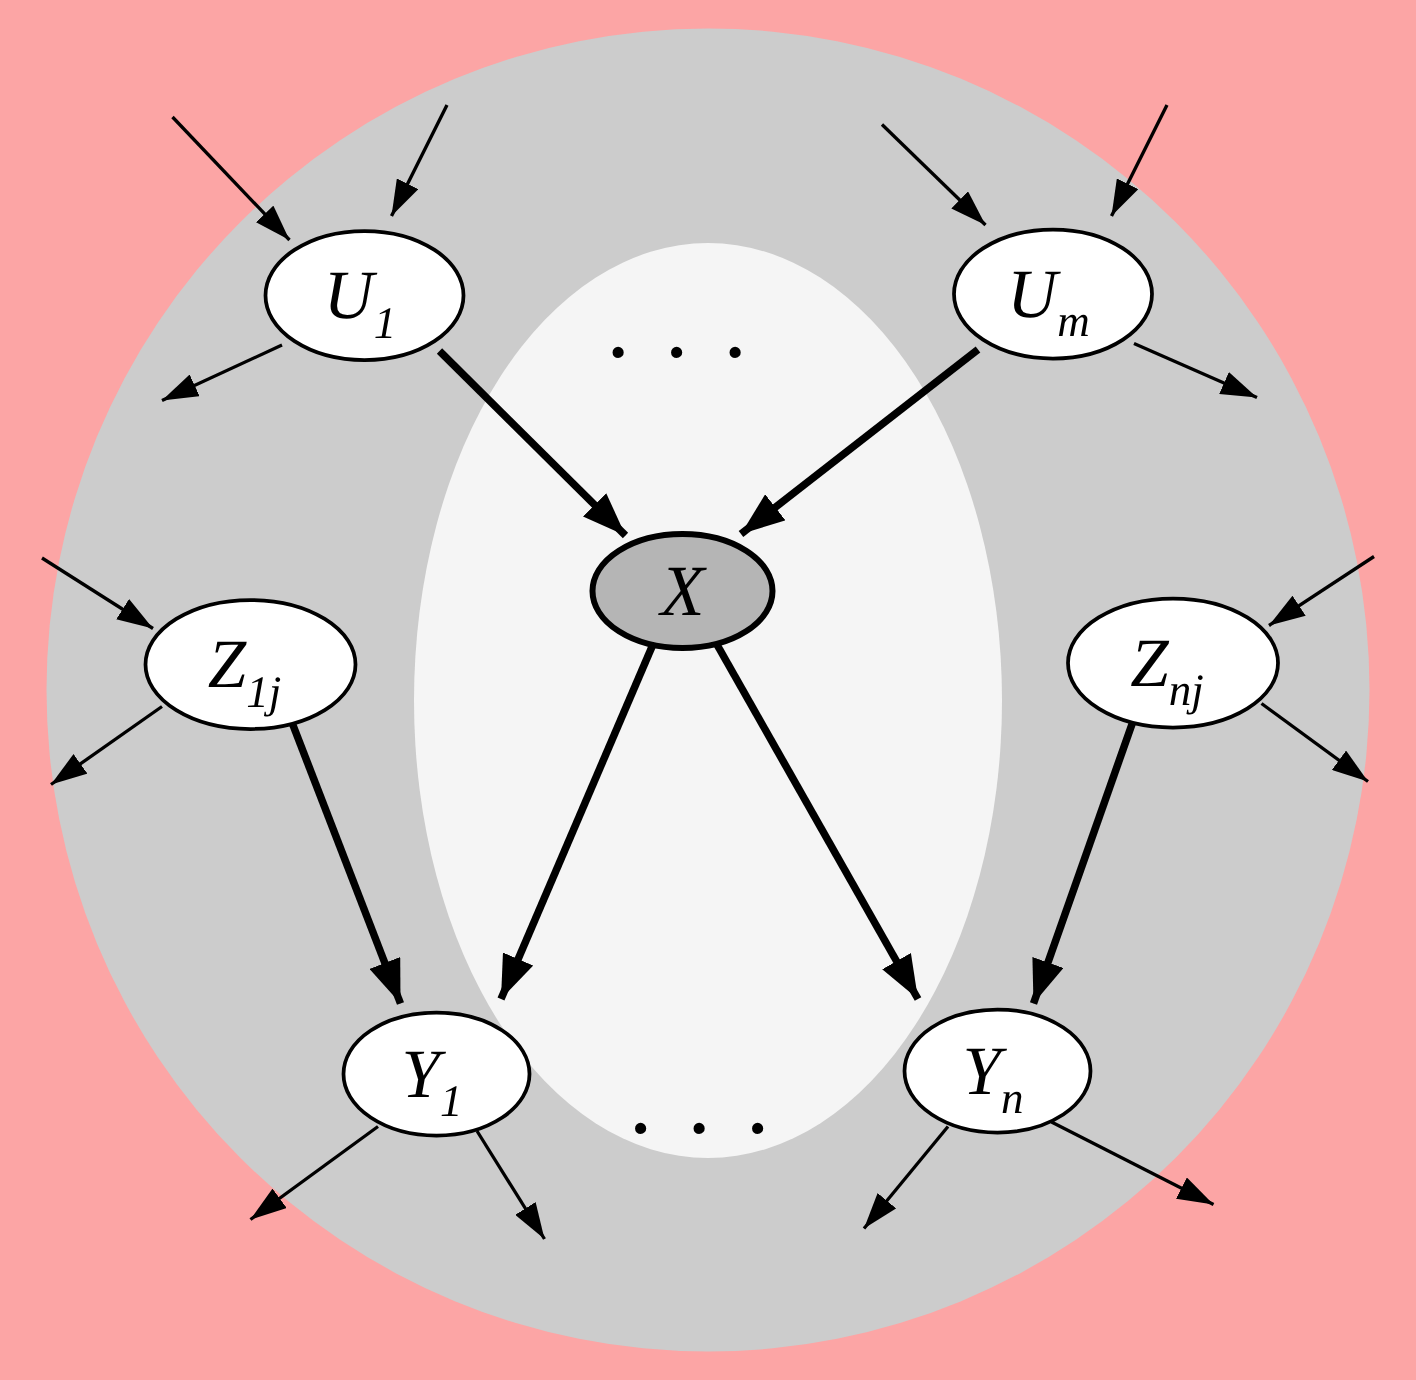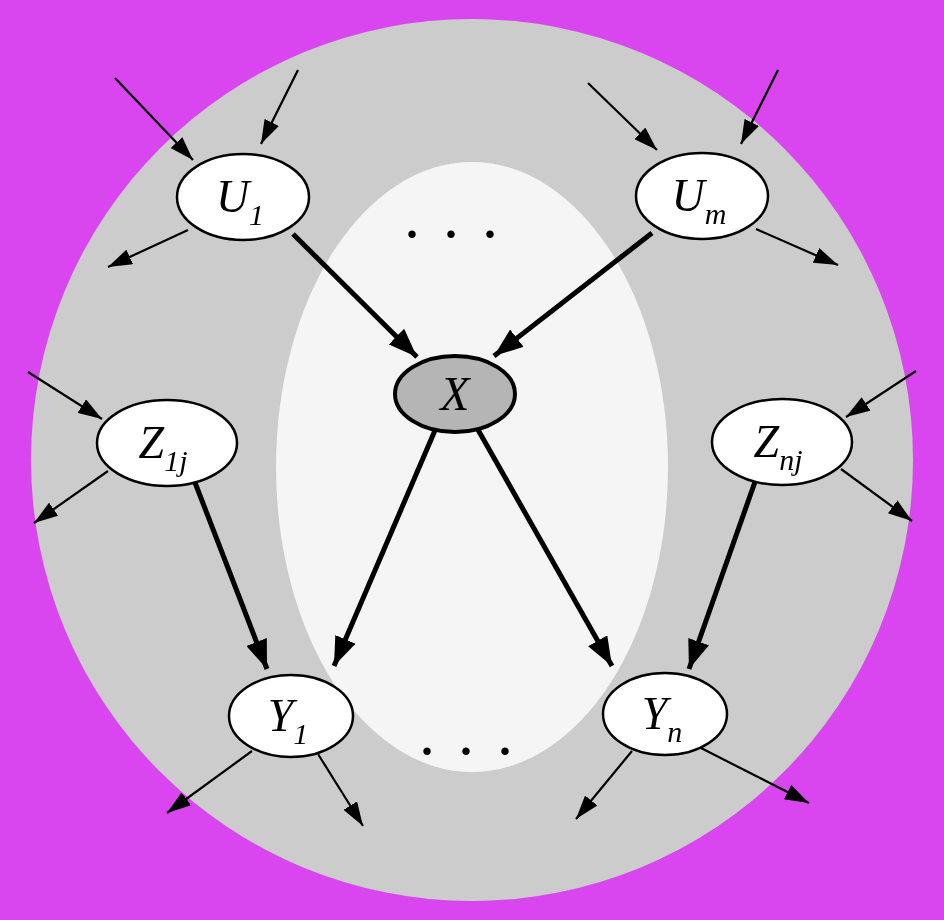--- a/index.html
+++ b/index.html
@@ -4,21 +4,21 @@
 <style>
   html, body {
     margin: 0;
     padding: 0;
     background: #ffffff;
   }
   .stage {
     width: 944px;
     height: 920px;
     position: relative;
-    background: #d946ef;
+    background: #fca5a5;
   }
   svg { display: block; }
   text {
     font-family: "Liberation Serif", "DejaVu Serif", serif;
     font-style: italic;
     fill: #000000;
   }
   .node-label { font-size: 46px; }
   .x-label { font-size: 48px; }
   .sub { font-size: 30px; }

